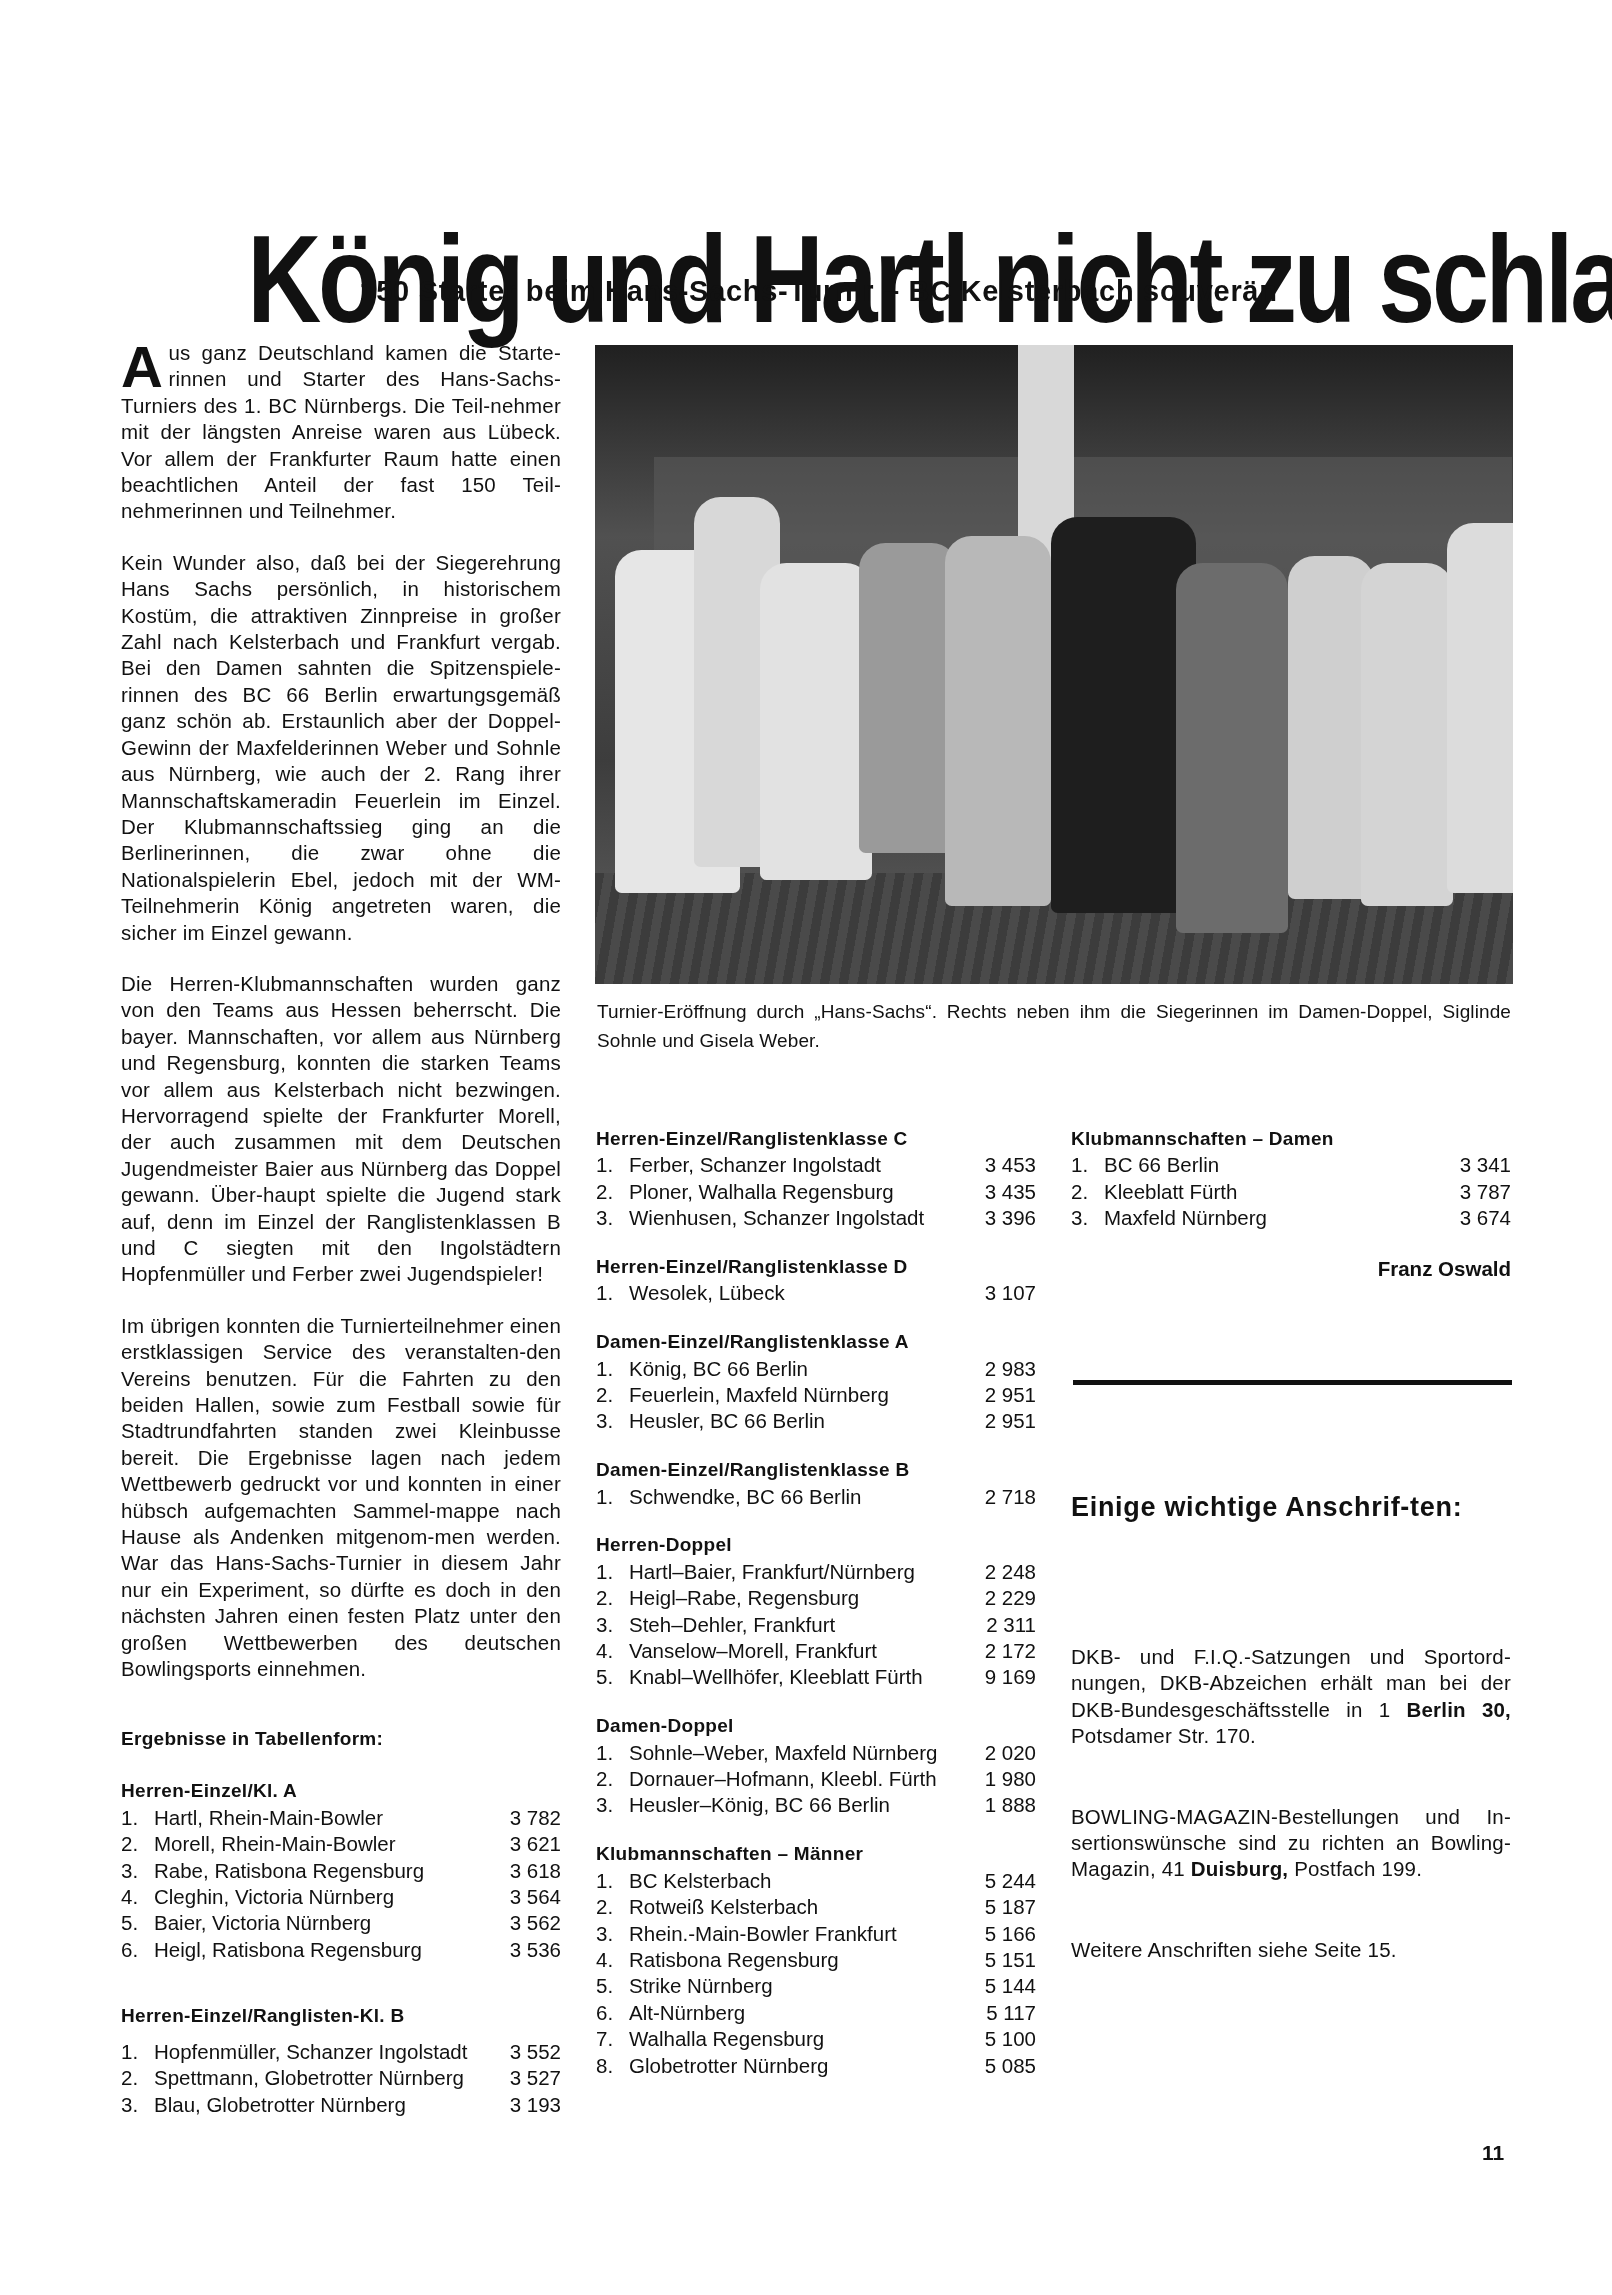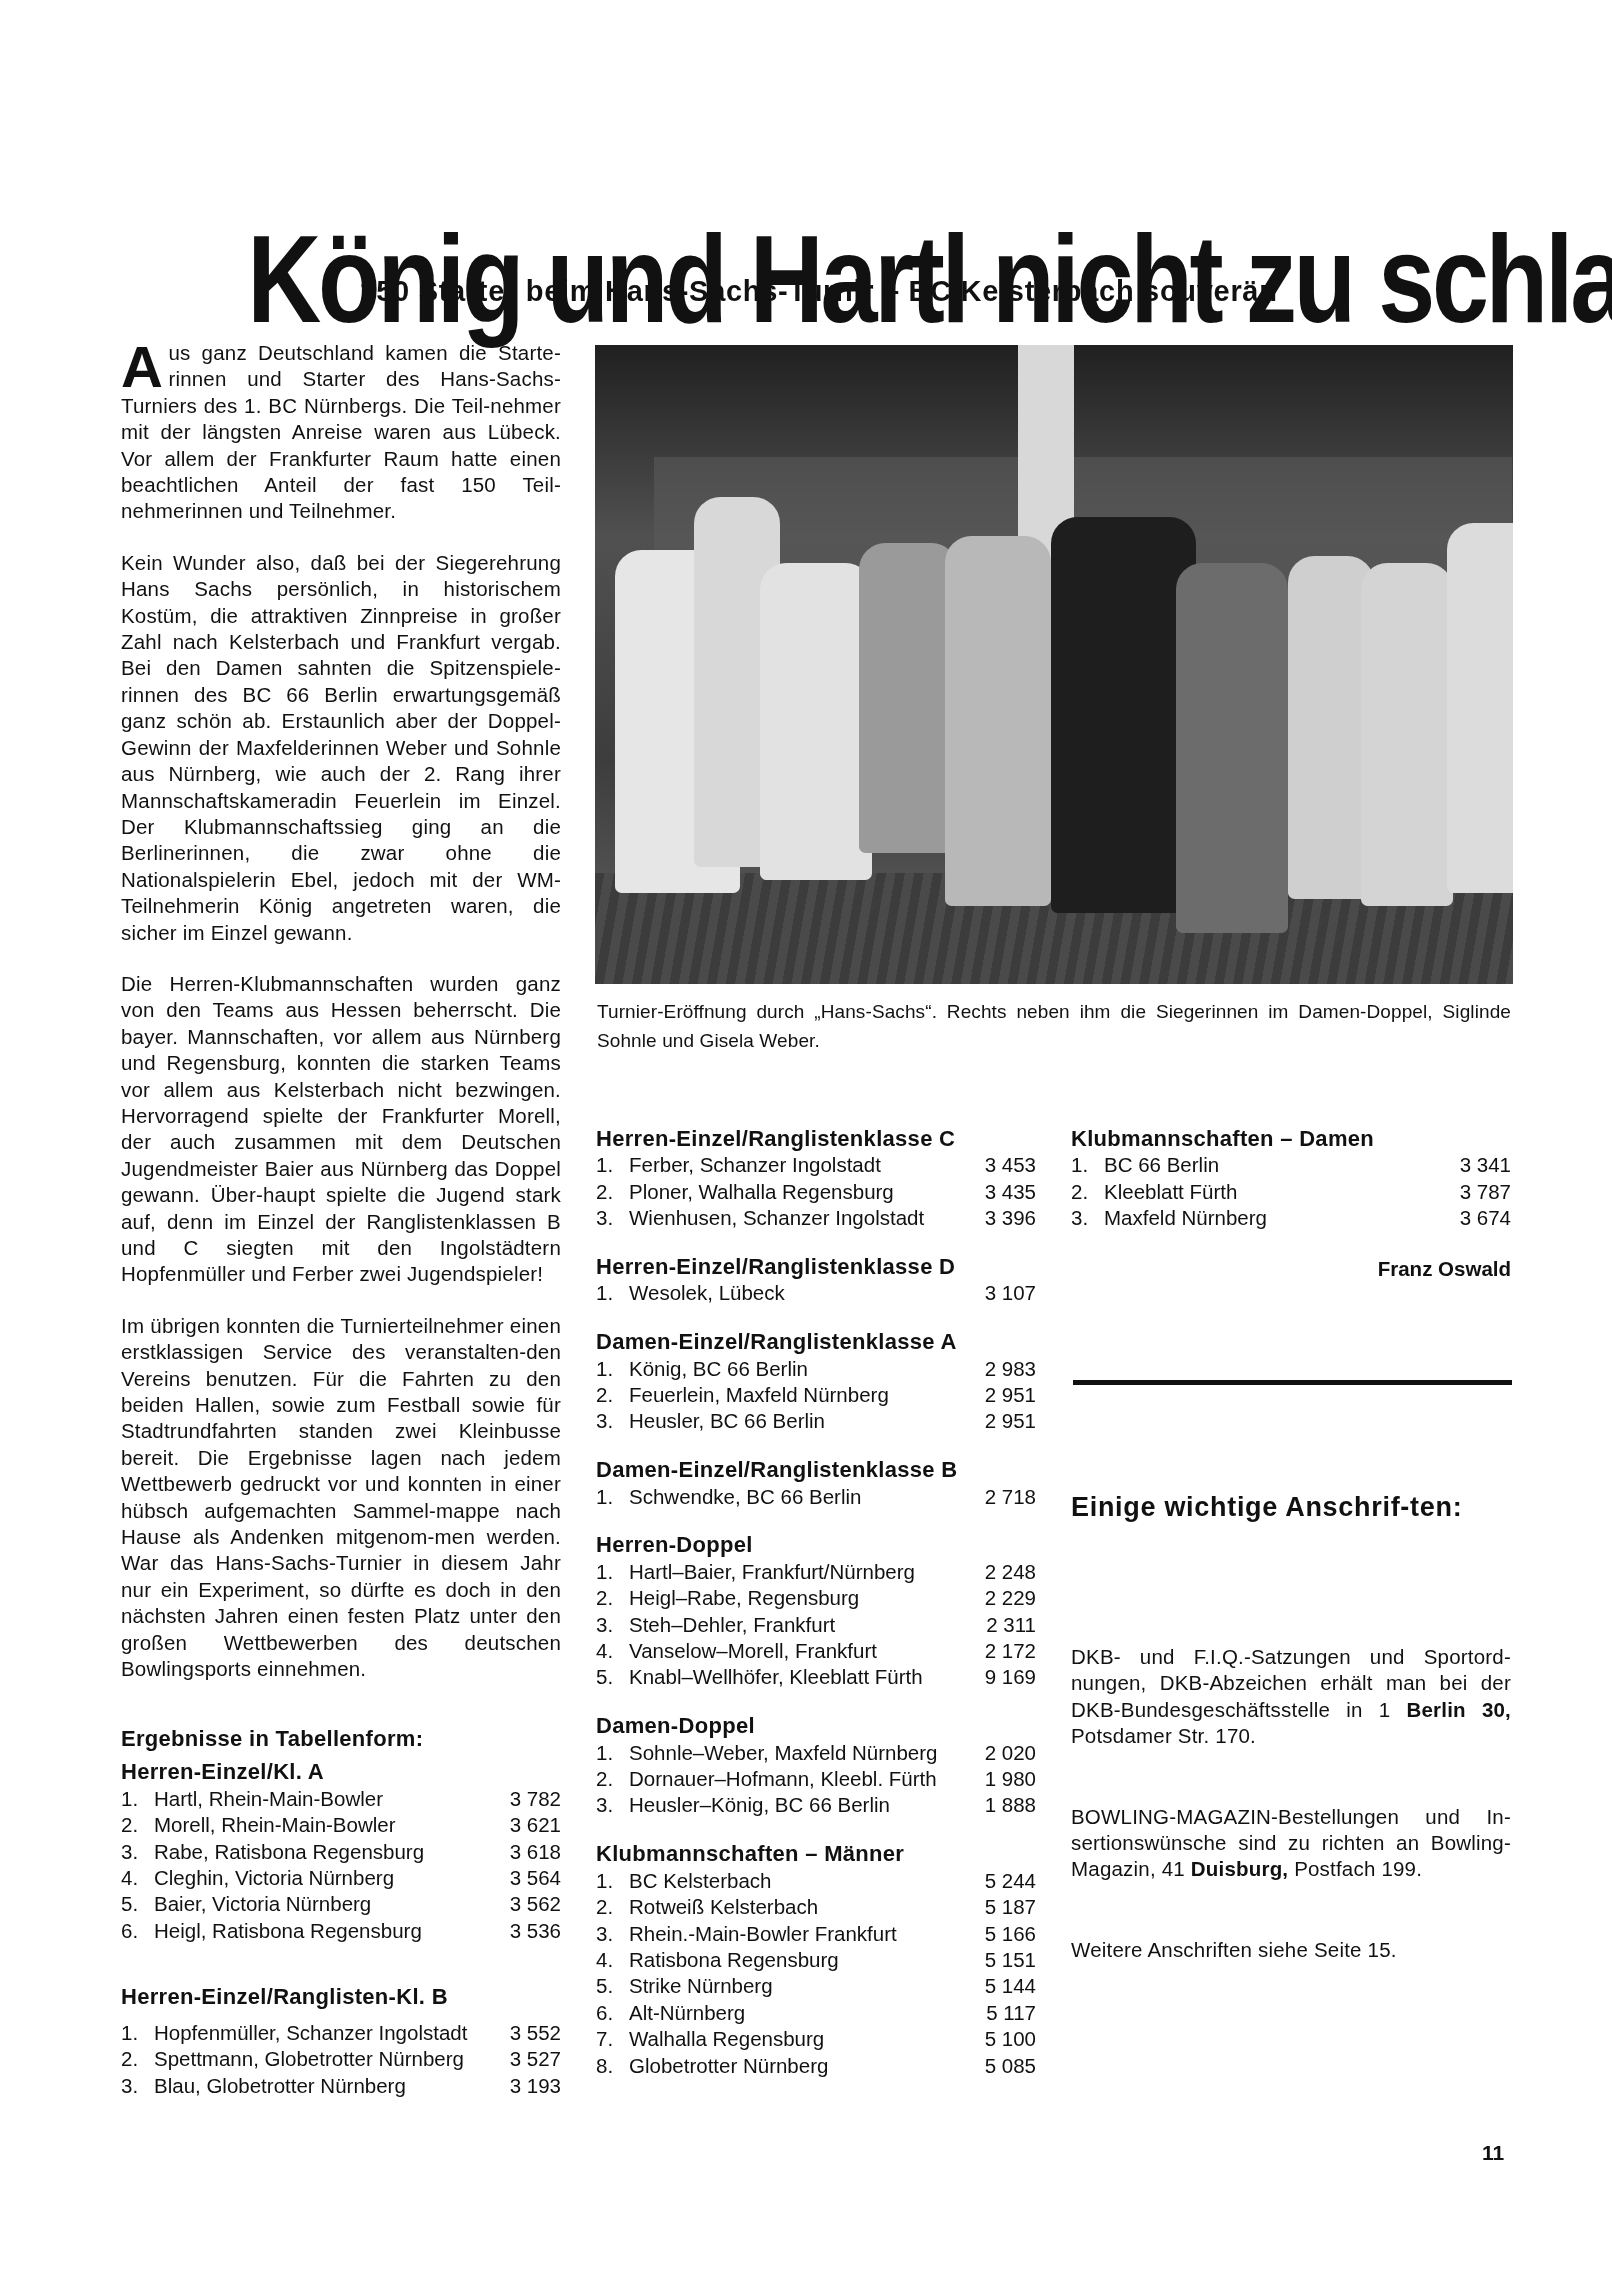--- a/index.html
+++ b/index.html
@@ -24,21 +24,21 @@
   .body-text {
     font-size: 20.5px; line-height: 26.4px; text-align: justify;
     letter-spacing: 0.2px; margin: 0;
   }
   #col1 { left: 121px; top: 340px; width: 440px; }
   #col1 p { margin: 0 0 25px 0; }
   .dropcap {
     float: left; font-size: 58px; line-height: 48px; font-weight: bold;
     margin: 2.6px 5.3px 0 0; font-family: "Liberation Sans", sans-serif;
   }
-  .section-title { font-weight: bold; font-size: 22px; line-height: 26.4px; margin: 0; letter-spacing: 0.3px; }
+  .section-title { font-weight: bold; font-size: 19px; line-height: 26.4px; margin: 0; letter-spacing: 0.3px; }
   .results { margin: 0; padding: 0; list-style: none; }
   .results li {
     display: flex; justify-content: space-between;
     font-size: 20.5px; line-height: 26.4px; align-items: flex-end;
   }
   .results li .rank { display: inline-block; width: 33px; }
   .results li .score { white-space: nowrap; }
   .block { margin-bottom: 22.4px; }
   #photo {
     left: 595px; top: 345px; width: 918px; height: 639px;
@@ -74,21 +74,21 @@
 <div id="subheadline" class="abs">150 Starter beim Hans-Sachs-Turnir – BC Kelsterbach souverän</div>
 
 <div id="col1" class="abs">
   <p class="body-text"><span class="dropcap">A</span><span>us ganz Deutschland kamen die Starte-rinnen und Starter des Hans-Sachs-Turniers des 1. BC Nürnbergs. Die Teil-nehmer mit der längsten Anreise waren aus Lübeck. Vor allem der Frankfurter Raum hatte einen beachtlichen Anteil der fast 150 Teil-nehmerinnen und Teilnehmer.</span></p>
   <p class="body-text">Kein Wunder also, daß bei der Siegerehrung Hans Sachs persönlich, in historischem Kostüm, die attraktiven Zinnpreise in großer Zahl nach Kelsterbach und Frankfurt vergab. Bei den Damen sahnten die Spitzenspiele-rinnen des BC 66 Berlin erwartungsgemäß ganz schön ab. Erstaunlich aber der Doppel-Gewinn der Maxfelderinnen Weber und Sohnle aus Nürnberg, wie auch der 2. Rang ihrer Mannschaftskameradin Feuerlein im Einzel. Der Klubmannschaftssieg ging an die Berlinerinnen, die zwar ohne die Nationalspielerin Ebel, jedoch mit der WM-Teilnehmerin König angetreten waren, die sicher im Einzel gewann.</p>
   <p class="body-text">Die Herren-Klubmannschaften wurden ganz von den Teams aus Hessen beherrscht. Die bayer. Mannschaften, vor allem aus Nürnberg und Regensburg, konnten die starken Teams vor allem aus Kelsterbach nicht bezwingen. Hervorragend spielte der Frankfurter Morell, der auch zusammen mit dem Deutschen Jugendmeister Baier aus Nürnberg das Doppel gewann. Über-haupt spielte die Jugend stark auf, denn im Einzel der Ranglistenklassen B und C siegten mit den Ingolstädtern Hopfenmüller und Ferber zwei Jugendspieler!</p>
   <p class="body-text">Im übrigen konnten die Turnierteilnehmer einen erstklassigen Service des veranstalten-den Vereins benutzen. Für die Fahrten zu den beiden Hallen, sowie zum Festball sowie für Stadtrundfahrten standen zwei Kleinbusse bereit. Die Ergebnisse lagen nach jedem Wettbewerb gedruckt vor und konnten in einer hübsch aufgemachten Sammel-mappe nach Hause als Andenken mitgenom-men werden. War das Hans-Sachs-Turnier in diesem Jahr nur ein Experiment, so dürfte es doch in den nächsten Jahren einen festen Platz unter den großen Wettbewerben des deutschen Bowlingsports einnehmen.</p>
 </div>
 
 <div id="col1-results" class="abs">
-  <div class="section-title" style="margin-bottom:7px">Ergebnisse in Tabellenform:</div>
+  <div class="section-title" style="margin-bottom:26px">Ergebnisse in Tabellenform:</div>
   <div class="results-col">
       <div class="block">
         <div class="section-title">Herren-Einzel/Kl. A</div>
         <ul class="results">
           <li>
             <span><span class="rank">1.</span><span>Hartl, Rhein-Main-Bowler</span></span>
             <span class="score">3 782</span>
           </li>
           <li>
             <span><span class="rank">2.</span><span>Morell, Rhein-Main-Bowler</span></span>

